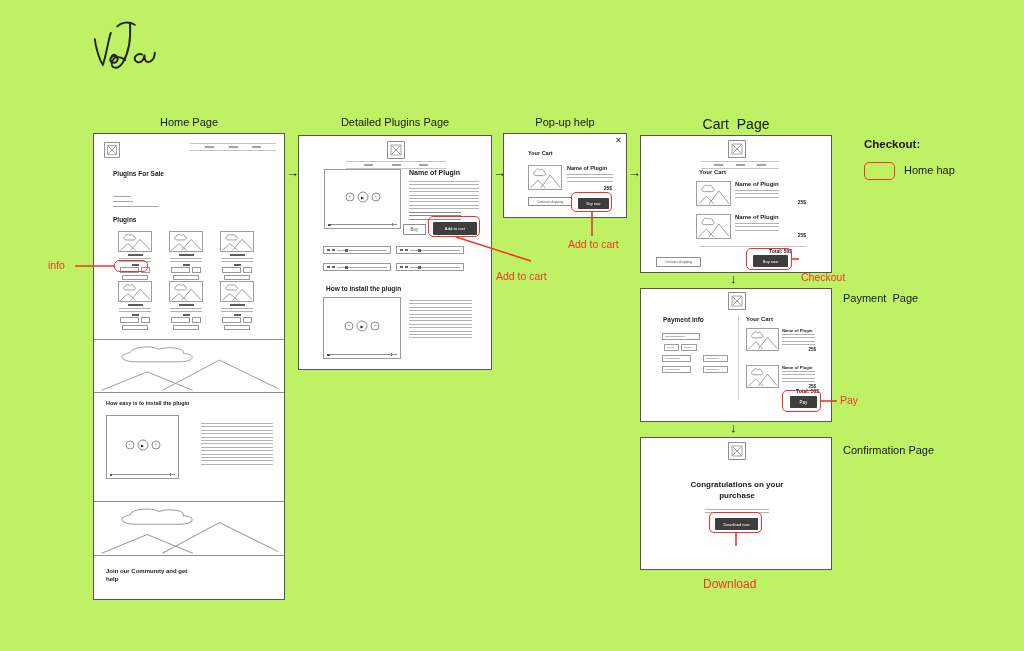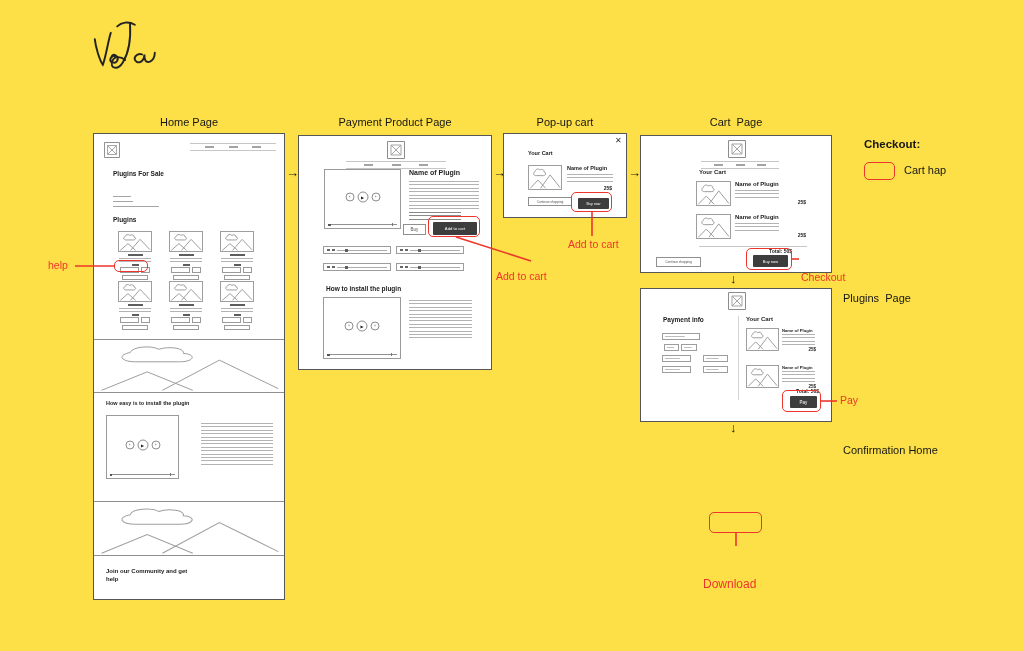--- a/index.html
+++ b/index.html
@@ -1,16 +1,16 @@
 <!DOCTYPE html>
 <html><head>
 <meta charset="utf-8">
 <style>
   html,body{margin:0;padding:0;background:#fff;}
-  .canvas{position:relative;width:1024px;height:651px;background:#fde047;overflow:hidden;
+  .canvas{position:relative;width:1024px;height:651px;background:#bef264;overflow:hidden;
           font-family:"Liberation Sans",sans-serif;color:#1a1a1a;}
   .t{position:absolute;white-space:pre;color:#161616;}
   .tc{text-align:center;}
   .frame{position:absolute;border:1px solid #565656;background:#fff;box-sizing:border-box;}
   .ph{position:absolute;}
   .ph svg{display:block;width:100%;height:100%;}
   .pimg{position:absolute;border:1px solid #9e9e9e;background:#fff;box-sizing:border-box;}
   .pimg svg{display:block;width:100%;height:100%;}
   .nav{position:absolute;border-top:1px solid #c6c6c6;border-bottom:1px solid #c6c6c6;
        display:flex;justify-content:space-evenly;align-items:center;box-sizing:border-box;}
@@ -82,29 +82,29 @@
     <g fill="none" stroke="#232323" stroke-width="2.4" stroke-linecap="round">
       <path d="M16,34 C17,44 22,60 26,66 C30,56 33,34 36,26"></path>
       <path d="M41,55 C36,54 33,61 38,63 C43,65 47,59 43,55 C40,52 37,54 37,57"></path>
       <path d="M66,16 C58,11 49,13 44,18"></path>
       <path d="M60,14 C61,30 59,50 51,63 C45,73 34,71 38,61 C41,54 49,56 54,60"></path>
       <path d="M75,53 C68,51 63,58 68,62 C73,65 78,60 78,53 C78,59 79,64 85,62 C89,60 91,55 91,51"></path>
     </g>
   </svg>
 
   <div class="t tc" style="left:93px;top:116px;width:192px;font-size:11px">Home Page</div>
-  <div class="t tc" style="left:298px;top:116px;width:194px;font-size:11px">Payment Product Page</div>
-  <div class="t tc" style="left:503px;top:116px;width:124px;font-size:11px">Pop-up cart</div>
-  <div class="t tc" style="left:640px;top:116px;width:192px;font-size:11px">Cart  Page</div>
-  <div class="t" style="left:843px;top:292px;font-size:11px">Plugins  Page</div>
-  <div class="t" style="left:843px;top:444px;font-size:11px">Confirmation Home</div>
+  <div class="t tc" style="left:298px;top:116px;width:194px;font-size:11px">Detailed Plugins Page</div>
+  <div class="t tc" style="left:503px;top:116px;width:124px;font-size:11px">Pop-up help</div>
+  <div class="t tc" style="left:640px;top:116px;width:192px;font-size:14px">Cart  Page</div>
+  <div class="t" style="left:843px;top:292px;font-size:11px">Payment  Page</div>
+  <div class="t" style="left:843px;top:444px;font-size:11px">Confirmation Page</div>
 
   <div class="t" style="left:864px;top:138px;font-size:11.5px;font-weight:bold">Checkout:</div>
   <div class="hl" style="left:864px;top:162px;width:31px;height:18px"></div>
-  <div class="t" style="left:904px;top:164px;font-size:11px">Cart hap</div>
+  <div class="t" style="left:904px;top:164px;font-size:11px">Home hap</div>
 
   <div class="arrow" style="left:286px;top:165px">→</div>
   <div class="arrow" style="left:493px;top:165px">→</div>
   <div class="arrow" style="left:628px;top:165px">→</div>
   <div class="arrow" style="left:730px;top:271px">↓</div>
   <div class="arrow" style="left:730px;top:420px">↓</div>
 
   <div class="frame" style="left:93px;top:133px;width:192px;height:467px">
     <div class="ph" style="left:10px;top:8px;width:16px;height:16px">
         <svg>
@@ -376,39 +376,49 @@
           <use href="#mtn"></use>
         </svg>
       </div>
     <div class="h" style="left:141px;top:76px;font-size:4.2px">Name of Plugin</div>
     <div class="bars" style="left:141px;top:82px;width:33px;height:11px"></div>
     <div class="h" style="left:160px;top:95px;width:15px;font-size:4.5px;text-align:right">25$</div>
     <div class="h" style="left:138px;top:99px;width:40px;font-size:5px;text-align:right">Total: 50$</div>
     <div class="btn-dark" style="left:149px;top:107px;width:27px;height:12px;font-size:4.5px">Pay</div>
   </div>
 
+  <div class="frame" style="left:640px;top:437px;width:192px;height:133px">
+    <div class="ph" style="left:87px;top:4px;width:18px;height:18px">
+        <svg>
+          <use href="#phx"></use>
+        </svg>
+      </div>
+    <div class="h tc" style="left:36px;top:42px;width:120px;font-size:8px;text-align:center;line-height:1.35">Congratulations on your purchase</div>
+    <div class="bars" style="left:64px;top:71px;width:64px;height:6px"></div>
+    <div class="btn-dark" style="left:74px;top:80px;width:43px;height:12px;font-size:4px">Download now</div>
+  </div>
 
   <div class="hl" style="left:114px;top:260px;width:34px;height:12px"></div>
   <div class="hl" style="left:428px;top:216px;width:52px;height:21px"></div>
   <div class="hl" style="left:571px;top:192px;width:41px;height:20px"></div>
   <div class="hl" style="left:746px;top:248px;width:46px;height:22px"></div>
   <div class="hl" style="left:782px;top:390px;width:39px;height:22px"></div>
   <div class="hl" style="left:709px;top:512px;width:53px;height:21px"></div>
 
   <svg class="lines" width="1024" height="651">
     <g stroke="#ee352b" stroke-width="1.6">
       <line x1="75" y1="266" x2="114" y2="266"></line>
       <line x1="456" y1="237" x2="531" y2="261"></line>
       <line x1="592" y1="212" x2="592" y2="236"></line>
       <line x1="792" y1="259" x2="799" y2="259"></line>
       <line x1="821" y1="401" x2="837" y2="401"></line>
       <line x1="736" y1="533" x2="736" y2="546"></line>
     </g>
   </svg>
 
-  <div class="redl" style="left:48px;top:259px">help</div>
+  <div class="redl" style="left:48px;top:259px">info</div>
   <div class="redl" style="left:496px;top:270px">Add to cart</div>
   <div class="redl" style="left:568px;top:238px">Add to cart</div>
   <div class="redl" style="left:801px;top:271px">Checkout</div>
   <div class="redl" style="left:840px;top:394px">Pay</div>
   <div class="redl" style="left:703px;top:577px;font-size:12px">Download</div>
 
 </div>
 
 </body></html>

